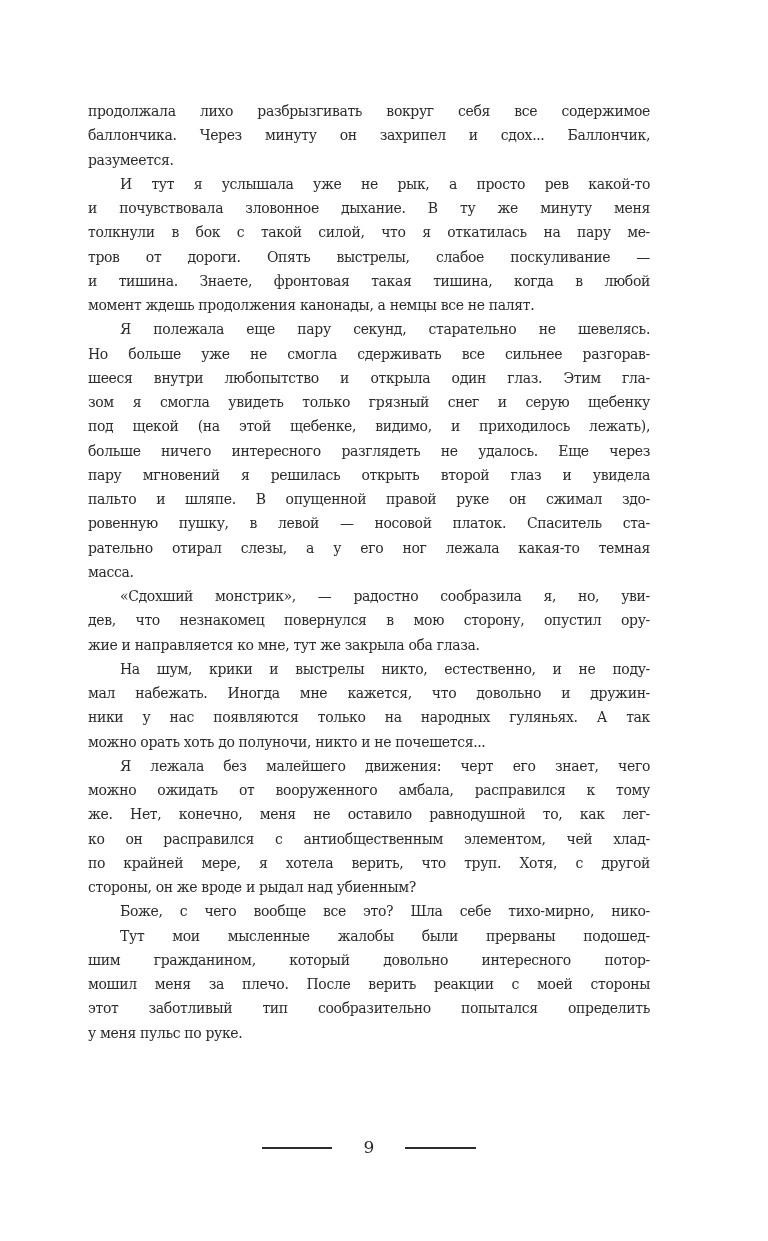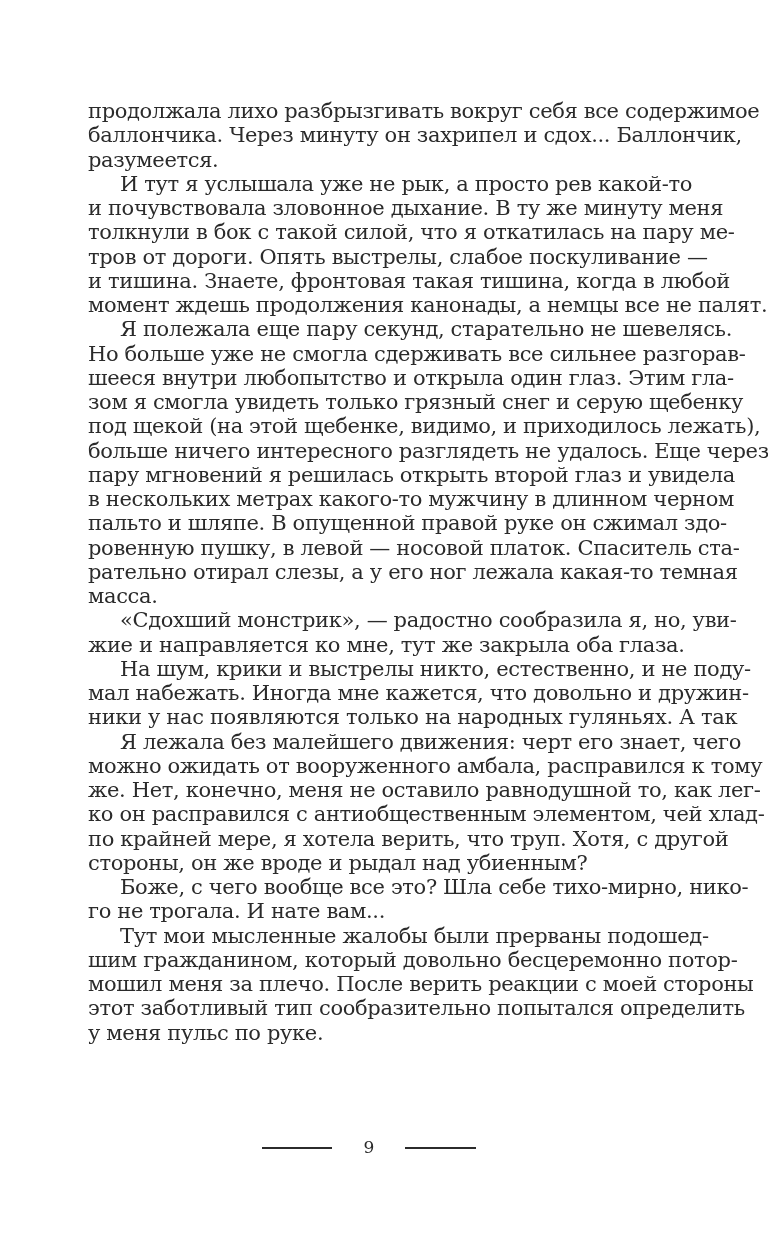--- a/index.html
+++ b/index.html
@@ -19,21 +19,21 @@
     width: 768px;
     height: 1241px;
     background: #ffffff;
   }
   .text-block {
     position: absolute;
     left: 88px;
     top: 99px;
     width: 562px;
     font-family: "DejaVu Serif", "Liberation Serif", serif;
-    font-size: 21px;
+    font-size: 14px;
     line-height: 24.25px;
     color: #2b2b2b;
     letter-spacing: -0.35px;
   }
   .line {
     display: block;
     white-space: nowrap;
     text-align-last: justify;
     text-align: justify;
     height: 24.25px;
@@ -87,40 +87,40 @@
       <span class="line">тров от дороги. Опять выстрелы, слабое поскуливание —</span>
       <span class="line">и тишина. Знаете, фронтовая такая тишина, когда в любой</span>
       <span class="line last">момент ждешь продолжения канонады, а немцы все не палят.</span>
       <span class="line indent">Я полежала еще пару секунд, старательно не шевелясь.</span>
       <span class="line">Но больше уже не смогла сдерживать все сильнее разгорав-</span>
       <span class="line">шееся внутри любопытство и открыла один глаз. Этим гла-</span>
       <span class="line">зом я смогла увидеть только грязный снег и серую щебенку</span>
       <span class="line">под щекой (на этой щебенке, видимо, и приходилось лежать),</span>
       <span class="line">больше ничего интересного разглядеть не удалось. Еще через</span>
       <span class="line">пару мгновений я решилась открыть второй глаз и увидела</span>
-      <span class="line">в нескольких метрах какого-то мужчину в длинном черном</span>
       <span class="line">пальто и шляпе. В опущенной правой руке он сжимал здо-</span>
       <span class="line">ровенную пушку, в левой — носовой платок. Спаситель ста-</span>
       <span class="line">рательно отирал слезы, а у его ног лежала какая-то темная</span>
       <span class="line last">масса.</span>
       <span class="line indent">«Сдохший монстрик», — радостно сообразила я, но, уви-</span>
+      <span class="line">дев, что незнакомец повернулся в мою сторону, опустил ору-</span>
       <span class="line last">жие и направляется ко мне, тут же закрыла оба глаза.</span>
       <span class="line indent">На шум, крики и выстрелы никто, естественно, и не поду-</span>
       <span class="line">мал набежать. Иногда мне кажется, что довольно и дружин-</span>
       <span class="line">ники у нас появляются только на народных гуляньях. А так</span>
+      <span class="line last">можно орать хоть до полуночи, никто и не почешется...</span>
       <span class="line indent">Я лежала без малейшего движения: черт его знает, чего</span>
       <span class="line">можно ожидать от вооруженного амбала, расправился к тому</span>
       <span class="line">же. Нет, конечно, меня не оставило равнодушной то, как лег-</span>
       <span class="line">ко он расправился с антиобщественным элементом, чей хлад-</span>
       <span class="line">по крайней мере, я хотела верить, что труп. Хотя, с другой</span>
       <span class="line last">стороны, он же вроде и рыдал над убиенным?</span>
       <span class="line indent">Боже, с чего вообще все это? Шла себе тихо-мирно, нико-</span>
-      <span class="line last">го не трогала. И нате вам...</span>
       <span class="line indent">Тут мои мысленные жалобы были прерваны подошед-</span>
-      <span class="line">шим гражданином, который довольно бесцеремонно потор-</span>
+      <span class="line">шим гражданином, который довольно интересного потор-</span>
       <span class="line">мошил меня за плечо. После верить реакции с моей стороны</span>
       <span class="line">этот заботливый тип сообразительно попытался определить</span>
       <span class="line last">у меня пульс по руке.</span>
     </div>
 
   <div class="footer">
     <div class="rule left"></div>
     <div class="page-number">9</div>
     <div class="rule right"></div>
   </div>

